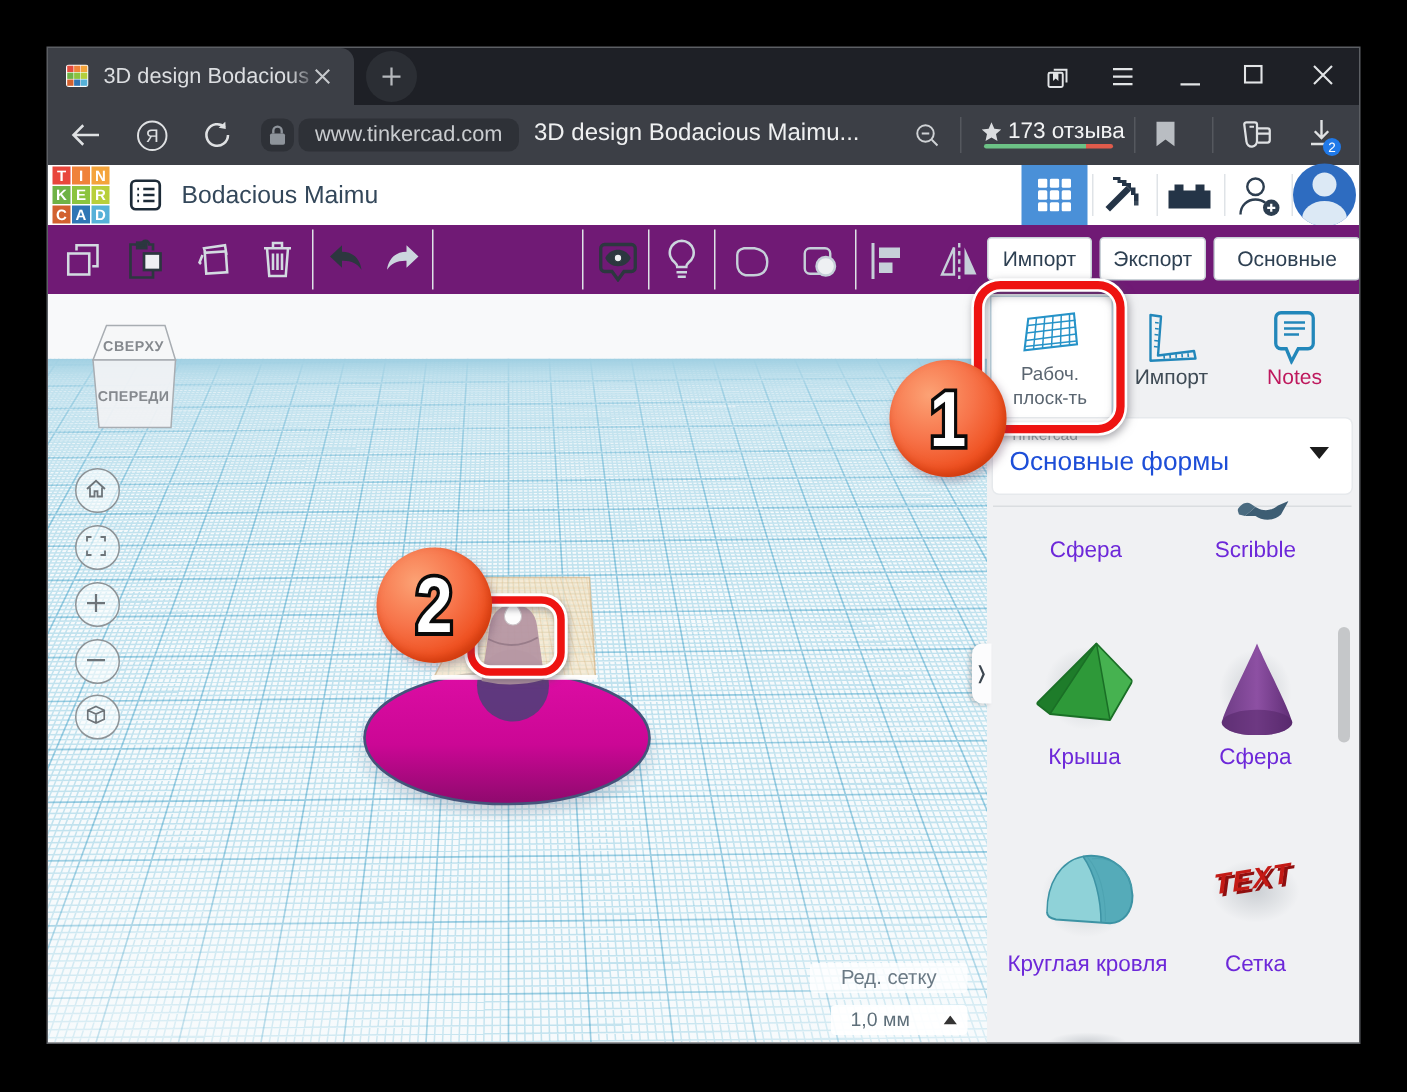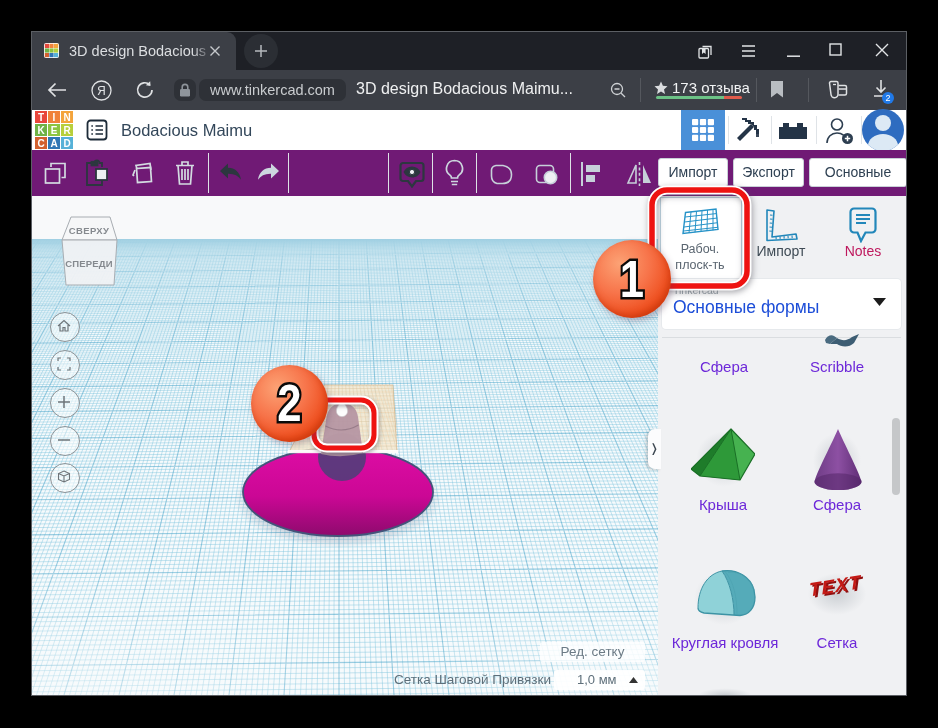--- a/index.html
+++ b/index.html
@@ -356,22 +356,21 @@
 
  <div class="abs" style="left:219px;top:169px;width:77px;height:77px;border-radius:50%;background:radial-gradient(circle at 34% 30%,#fca275,#f7744a 40%,#ef5222 68%,#d63c0a 92%);box-shadow:2px 3px 6px rgba(90,60,90,0.35),inset -2px -3px 6px rgba(190,45,5,0.55)"></div>
  <svg class="abs" style="left:219px;top:169px;transform:translateZ(0)" width="77" height="77" viewBox="0 0 74 74">
   <g transform="translate(37,54) scale(0.84,1)" font-family="Liberation Sans" font-weight="bold" font-size="50" text-anchor="middle">
    <text stroke="#0a0a0a" stroke-width="5" fill="#0a0a0a" x="0" y="0">2</text>
    <text fill="#fff" x="0" y="0">2</text>
   </g>
  </svg>
 
  <div class="abs" style="left:508px;top:446px;width:105px;height:20px;background:rgba(255,255,255,0.78);border-radius:3px;color:#6b7a85;font-size:13.5px;text-align:center;line-height:20px">Ред. сетку</div>
- <div class="abs" style="left:340px;top:475px;width:179px;height:18px;color:#5e6f7a;font-size:13.5px;text-align:right;line-height:18px">Сетка Шаговой Привязки</div>
- <div class="abs" style="left:522px;top:474px;width:91px;height:20px;background:rgba(255,255,255,0.92);border-radius:3px;color:#5e6f7a;font-size:13px;line-height:20px"><span style="margin-left:23px">1,0 мм</span>
+ <div class="abs" style="left:522px;top:474px;width:91px;height:20px;background:rgba(255,255,255,0.92);border-radius:3px;color:#5e6f7a;font-size:13px;line-height:20px"><span style="margin-left:13px">1,0 мм</span>
   <svg class="abs" style="right:7px;top:7px" width="9" height="6" viewBox="0 0 9 6">
           <path d="M0 6 4.5 0 9 6Z" fill="#333"></path>
         </svg>
  </div>
 </div>
 
 <div id="panel"></div>
 
 <div class="abs" style="left:628px;top:165px;width:80px;height:83px;background:#fff;border:1px solid #b9cfdb"></div>
 <svg class="abs" style="left:650px;top:176px" width="37" height="29" viewBox="0 0 37 29" fill="none" stroke="#2693c8" stroke-width="1.4">

